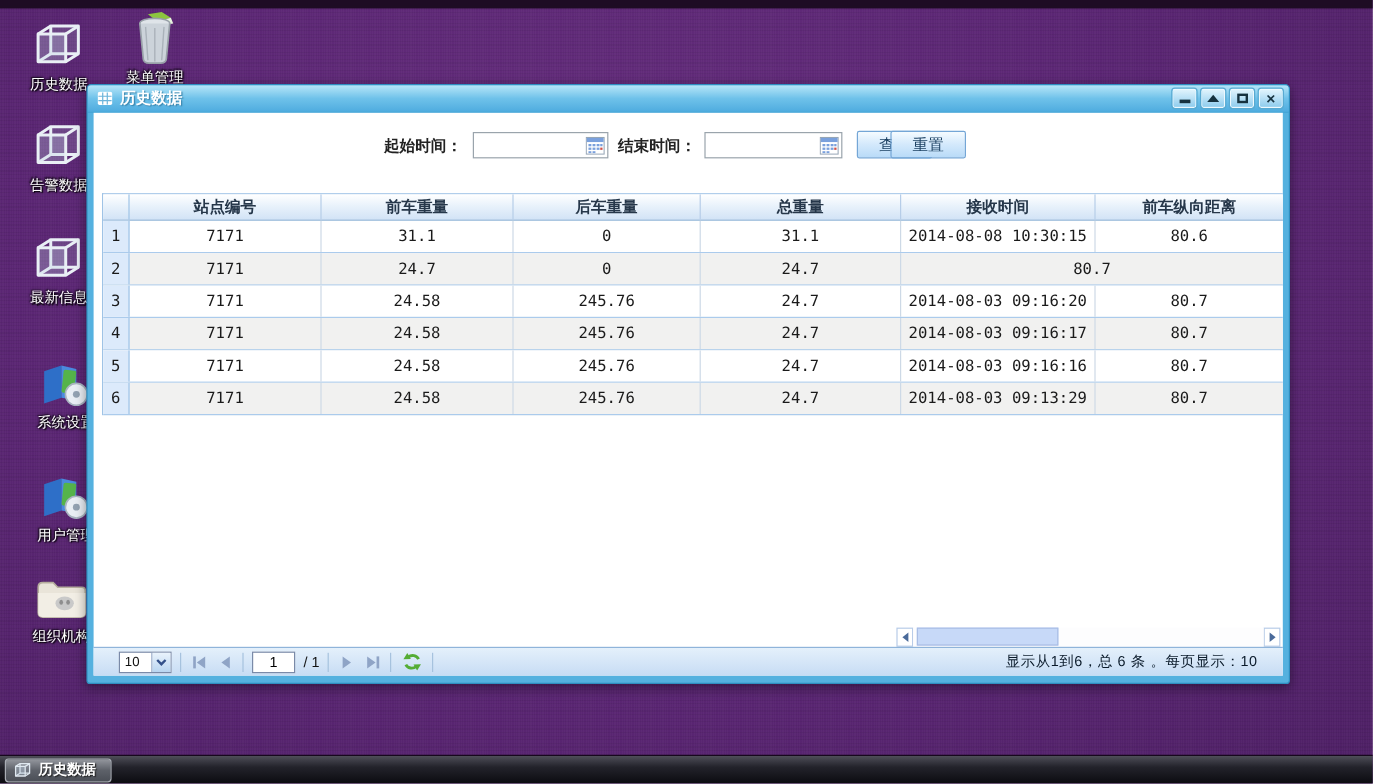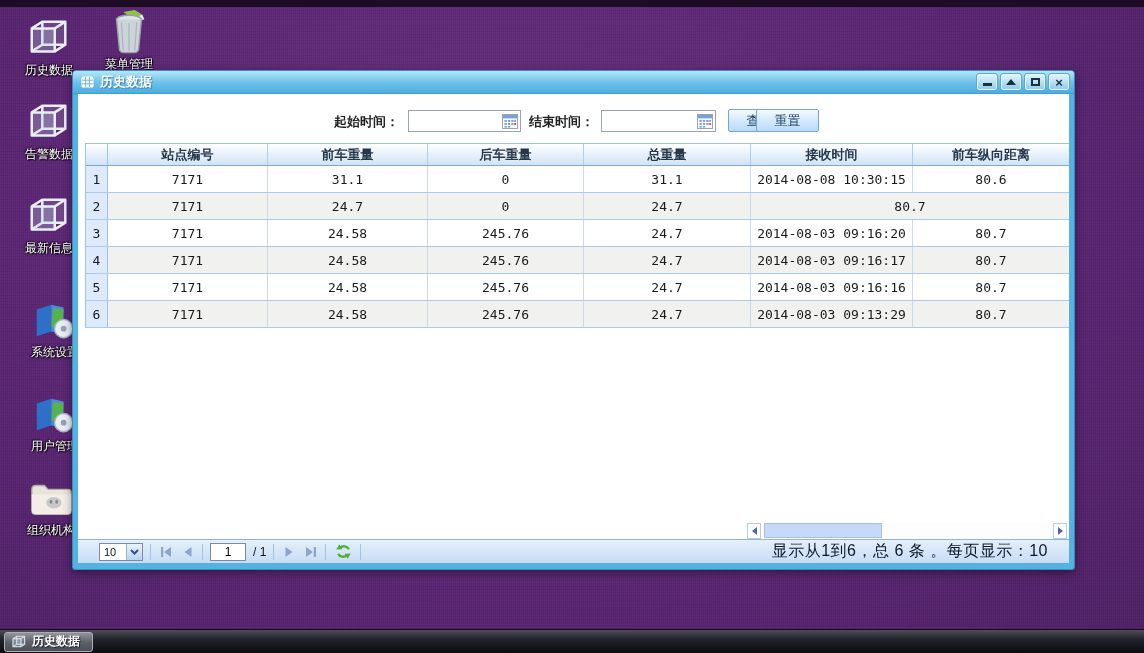--- a/index.html
+++ b/index.html
@@ -36,35 +36,35 @@
     display:flex; align-items:center; justify-content:center; cursor:pointer; }
   .g-min { width:9px; height:3px; background:#16323f; margin-top:5px; }
   .g-up  { width:0; height:0; border-left:5px solid transparent; border-right:5px solid transparent;
            border-bottom:6px solid #16323f; }
   .g-max { width:9px; height:8px; border:2px solid #16323f; }
   .g-x   { color:#16323f; font-weight:bold; font-size:13px; line-height:13px; }
 
   .win-content { position:relative; margin:0 5px 7px; height:469px; background:#fff; }
 
   
-  .form-row { position:absolute; top:15px; left:0; right:0; height:24px;margin-left:14px; }
+  .form-row { position:absolute; top:15px; left:0; right:0; height:24px; }
   .form-row .flabel { position:absolute; top:4px; font-size:13px; font-weight:bold; color:#222; }
   .lbl-start { left:242px; } .lbl-end { left:437px; }
   .dateinput { position:absolute; top:1px; height:22px; border:1px solid #9aa4ac; background:#fff; }
   .di-start { left:316px; width:113px; } .di-end { left:509px; width:115px; }
   .dateinput input { width:100%; height:100%; border:none; outline:none; padding:0 20px 0 4px;
     font-size:12px; background:transparent; }
   .cal-btn { position:absolute; right:2px; top:3px; cursor:pointer; display:flex; }
   .fbtn { position:absolute; top:0; width:63px; height:23px; border:1px solid #74a6d6; border-radius:2px;
     background:linear-gradient(#f5fbff, #d6eafc 45%, #b9dbf8); color:#173c5e; font-size:13px;
     cursor:pointer; font-family:inherit; }
   .btn-query { left:636px; } .btn-reset { left:664px; }
 
   
-  .grid { position:absolute; left:7px; top:49px; right:0;
+  .grid { position:absolute; left:7px; top:67px; right:0;
     border-top:1px solid #9fc3e6; border-left:1px solid #9fc3e6; }
   .g-head, .g-row { display:flex; }
   .g-head { height:22px; background:linear-gradient(#ffffff, #e9f2fb 45%, #d2e3f6);
     border-bottom:1px solid #7fa9d2; }
   .cell { display:flex; align-items:center; justify-content:center; overflow:hidden; }
   .g-head .cell { font-size:13px; font-weight:bold; color:#26374a; border-right:1px solid #b6cde8; }
   .g-row { height:27px; border-bottom:1px solid #abcbec; background:#fff; }
   .g-row.alt { background:#f1f1f0; }
   .g-row .cell { font-family:"DejaVu Sans Mono", monospace; font-size:13px; color:#1a1a1a;
     border-right:1px solid #cdd9e6; }
@@ -95,21 +95,21 @@
     cursor:pointer; }
   .psel .val { flex:1; padding:2px 0 0 4px; font-size:11px; }
   .psel .btn { width:16px; background:linear-gradient(#eaf3fc,#b9d5f1); border-left:1px solid #9db0cc;
     display:flex; align-items:center; justify-content:center; }
   .pnav { width:15px; height:15px; display:flex; align-items:center; justify-content:center;
     cursor:pointer; }
   .pinput { width:36px; height:18px; border:1px solid #7a8aa8; text-align:center; font-size:12px;
     font-family:inherit; outline:none; }
   .prefresh { width:20px; height:16px; display:flex; align-items:center; justify-content:center;
     cursor:pointer; }
-  .psummary { margin-left:auto; font-size:16px; color:#0a1a2a; letter-spacing:.5px; }
+  .psummary { margin-left:auto; font-size:12px; color:#0a1a2a; letter-spacing:.5px; }
 
   
   .taskbar { position:absolute; left:0; bottom:0; width:100%; height:24px;
     background:linear-gradient(#4e4e58, #23232b 40%, #0b0b10); border-top:1px solid #17081d;
     display:flex; align-items:center; padding:0 4px; z-index:10; }
   .taskbtn { height:20px; display:flex; align-items:center; gap:5px; padding:0 12px 0 6px;
     background:linear-gradient(#92959c, #5d6169 50%, #4b4f57); border:1px solid #a9adb5;
     border-radius:3px; cursor:pointer; }
   .taskbtn .lbl { color:#fff; font-weight:bold; font-size:12px; text-shadow:1px 1px 1px #222; }
 </style>

